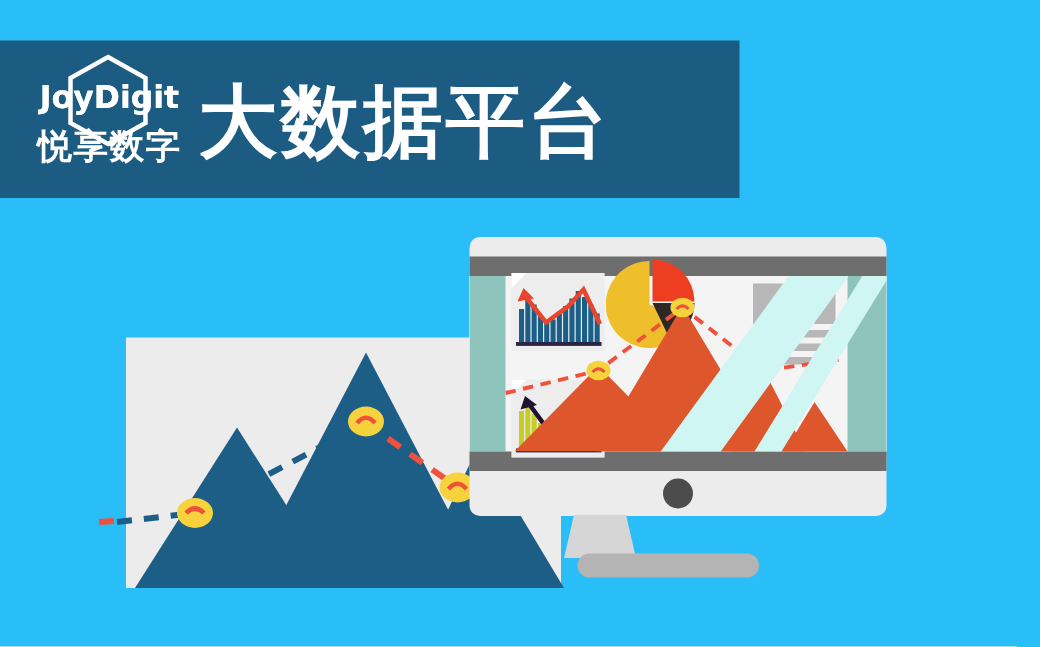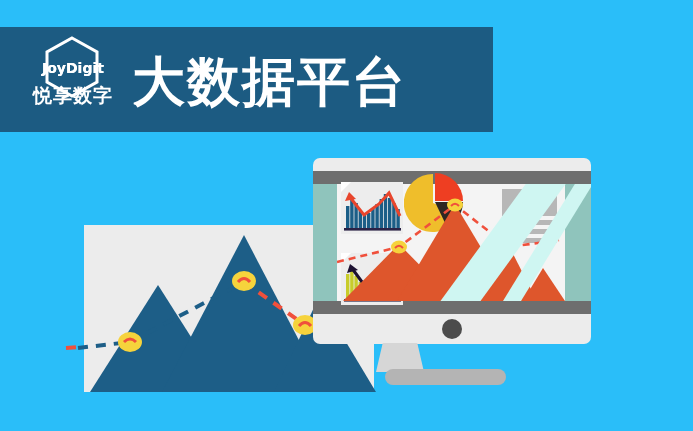--- a/index.html
+++ b/index.html
@@ -42,32 +42,32 @@
     position: absolute;
     left: 29px;
     top: 2px;
     width: 58px;
     height: 62px;
   }
   .logo-word {
     position: relative;
     z-index: 3;
     color: #ffffff;
-    font-size: 14px;
+    font-size: 21px;
     font-weight: bold;
     letter-spacing: 0px;
     line-height: 1;
     margin-top: 6px;
     text-shadow: 0 0 0 #fff;
   }
   .logo-sub {
     position: relative;
     z-index: 3;
     color: #ffffff;
-    font-size: 19px;
+    font-size: 23px;
     font-weight: bold;
     line-height: 1;
     margin-top: 11px;
     letter-spacing: 1px;
   }
   .banner-title {
     color: #FFFFFF;
     font-size: 53px;
     font-weight: bold;
     line-height: 1;

